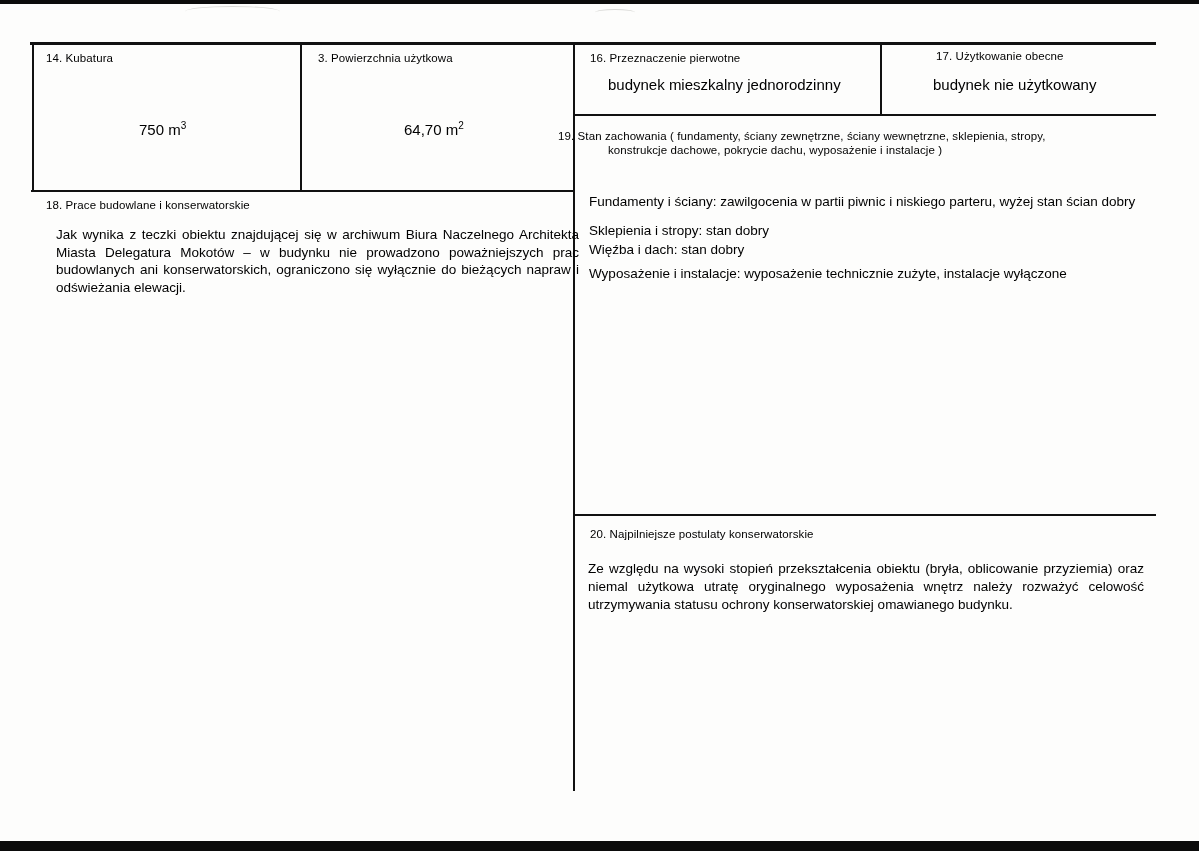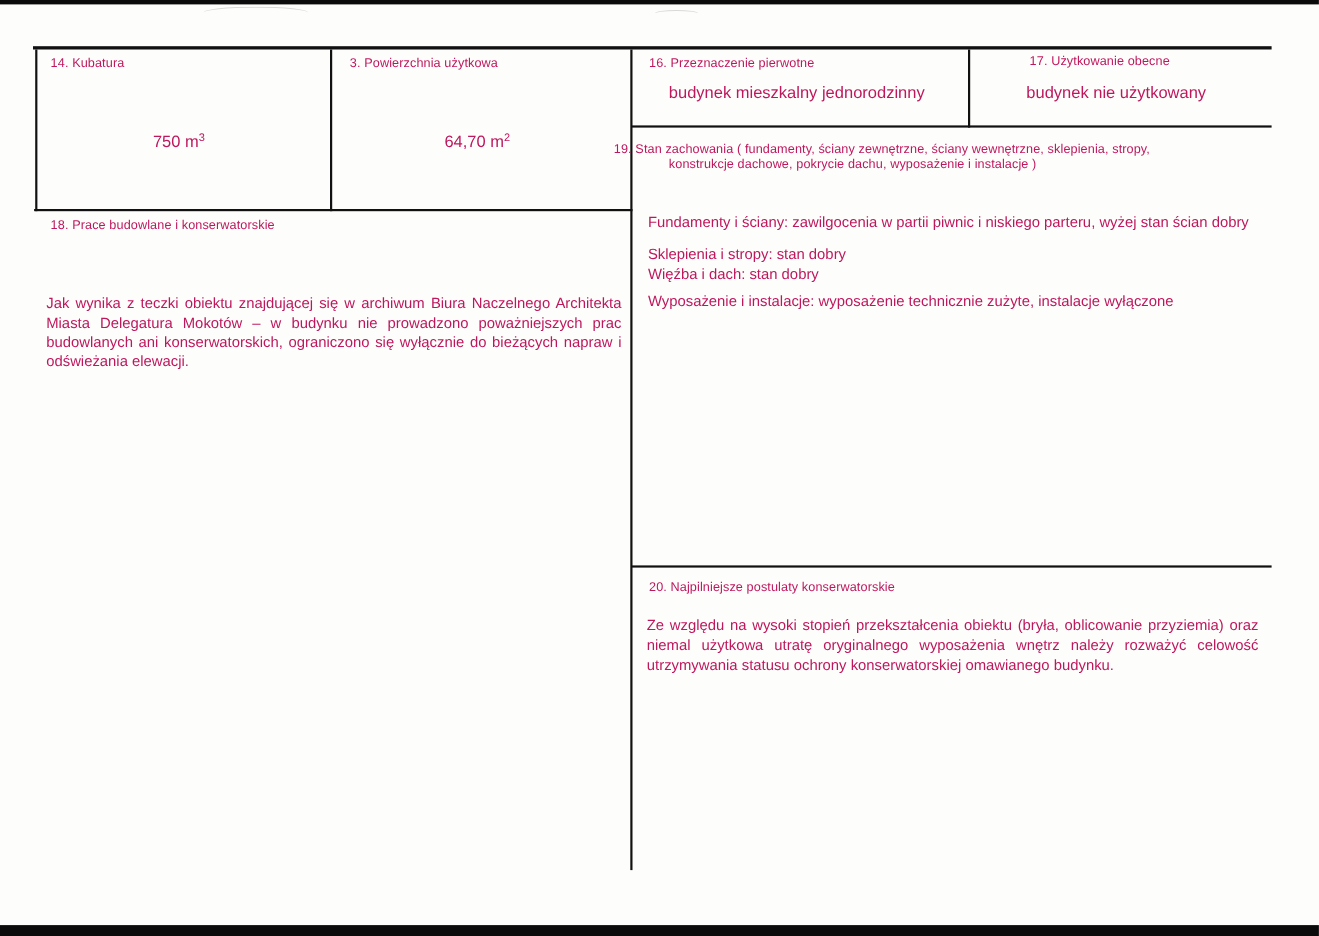--- a/index.html
+++ b/index.html
@@ -6,21 +6,21 @@
     margin: 0;
     padding: 0;
     background: #ffffff;
   }
   #page {
     position: relative;
     width: 1199px;
     height: 851px;
     background: #fdfdfc;
     font-family: "Liberation Sans", "DejaVu Sans", sans-serif;
-    color: #be185d;
+    color: #000000;
     overflow: hidden;
   }
   .bar { position: absolute; background: #0b0b0b; }
   .hline { position: absolute; background: #111111; height: 2px; }
   .vline { position: absolute; background: #111111; width: 2px; }
   .label {
     position: absolute;
     font-size: 11.5px;
     letter-spacing: 0.1px;
     white-space: nowrap;
@@ -87,18 +87,18 @@
 
   <div class="label" style="left:558px; top:130px;">19. Stan zachowania ( fundamenty, ściany zewnętrzne, ściany wewnętrzne, sklepienia, stropy,</div>
   <div class="label" style="left:608px; top:144px;">konstrukcje dachowe, pokrycie dachu, wyposażenie i instalacje )</div>
 
   <div class="bodyline" style="left:589px; top:194px;">Fundamenty i ściany: zawilgocenia w partii piwnic i niskiego parteru, wyżej stan ścian dobry</div>
   <div class="bodyline" style="left:589px; top:223px;">Sklepienia i stropy: stan dobry</div>
   <div class="bodyline" style="left:589px; top:242px;text-align:center;">Więźba i dach: stan dobry</div>
   <div class="bodyline" style="left:589px; top:266px;">Wyposażenie i instalacje: wyposażenie technicznie zużyte, instalacje wyłączone</div>
 
   <div class="label" style="left:46px; top:199px;">18. Prace budowlane i konserwatorskie</div>
-  <div class="para" style="left:42px; top:226px; width:523px;margin-top:41px;">Jak wynika z teczki obiektu znajdującej się w archiwum Biura Naczelnego Architekta Miasta Delegatura Mokotów – w budynku nie prowadzono poważniejszych prac budowlanych ani konserwatorskich, ograniczono się wyłącznie do bieżących napraw i odświeżania elewacji.</div>
+  <div class="para" style="left:56px; top:226px; width:523px;">Jak wynika z teczki obiektu znajdującej się w archiwum Biura Naczelnego Architekta Miasta Delegatura Mokotów – w budynku nie prowadzono poważniejszych prac budowlanych ani konserwatorskich, ograniczono się wyłącznie do bieżących napraw i odświeżania elewacji.</div>
 
   <div class="label" style="left:590px; top:528px;">20. Najpilniejsze postulaty konserwatorskie</div>
   <div class="para" style="left:588px; top:560px; width:556px; line-height:18px;">Ze względu na wysoki stopień przekształcenia obiektu (bryła, oblicowanie przyziemia) oraz niemal użytkowa utratę oryginalnego wyposażenia wnętrz należy rozważyć celowość utrzymywania statusu ochrony konserwatorskiej omawianego budynku.</div>
 
 </div>
 
 </body></html>

